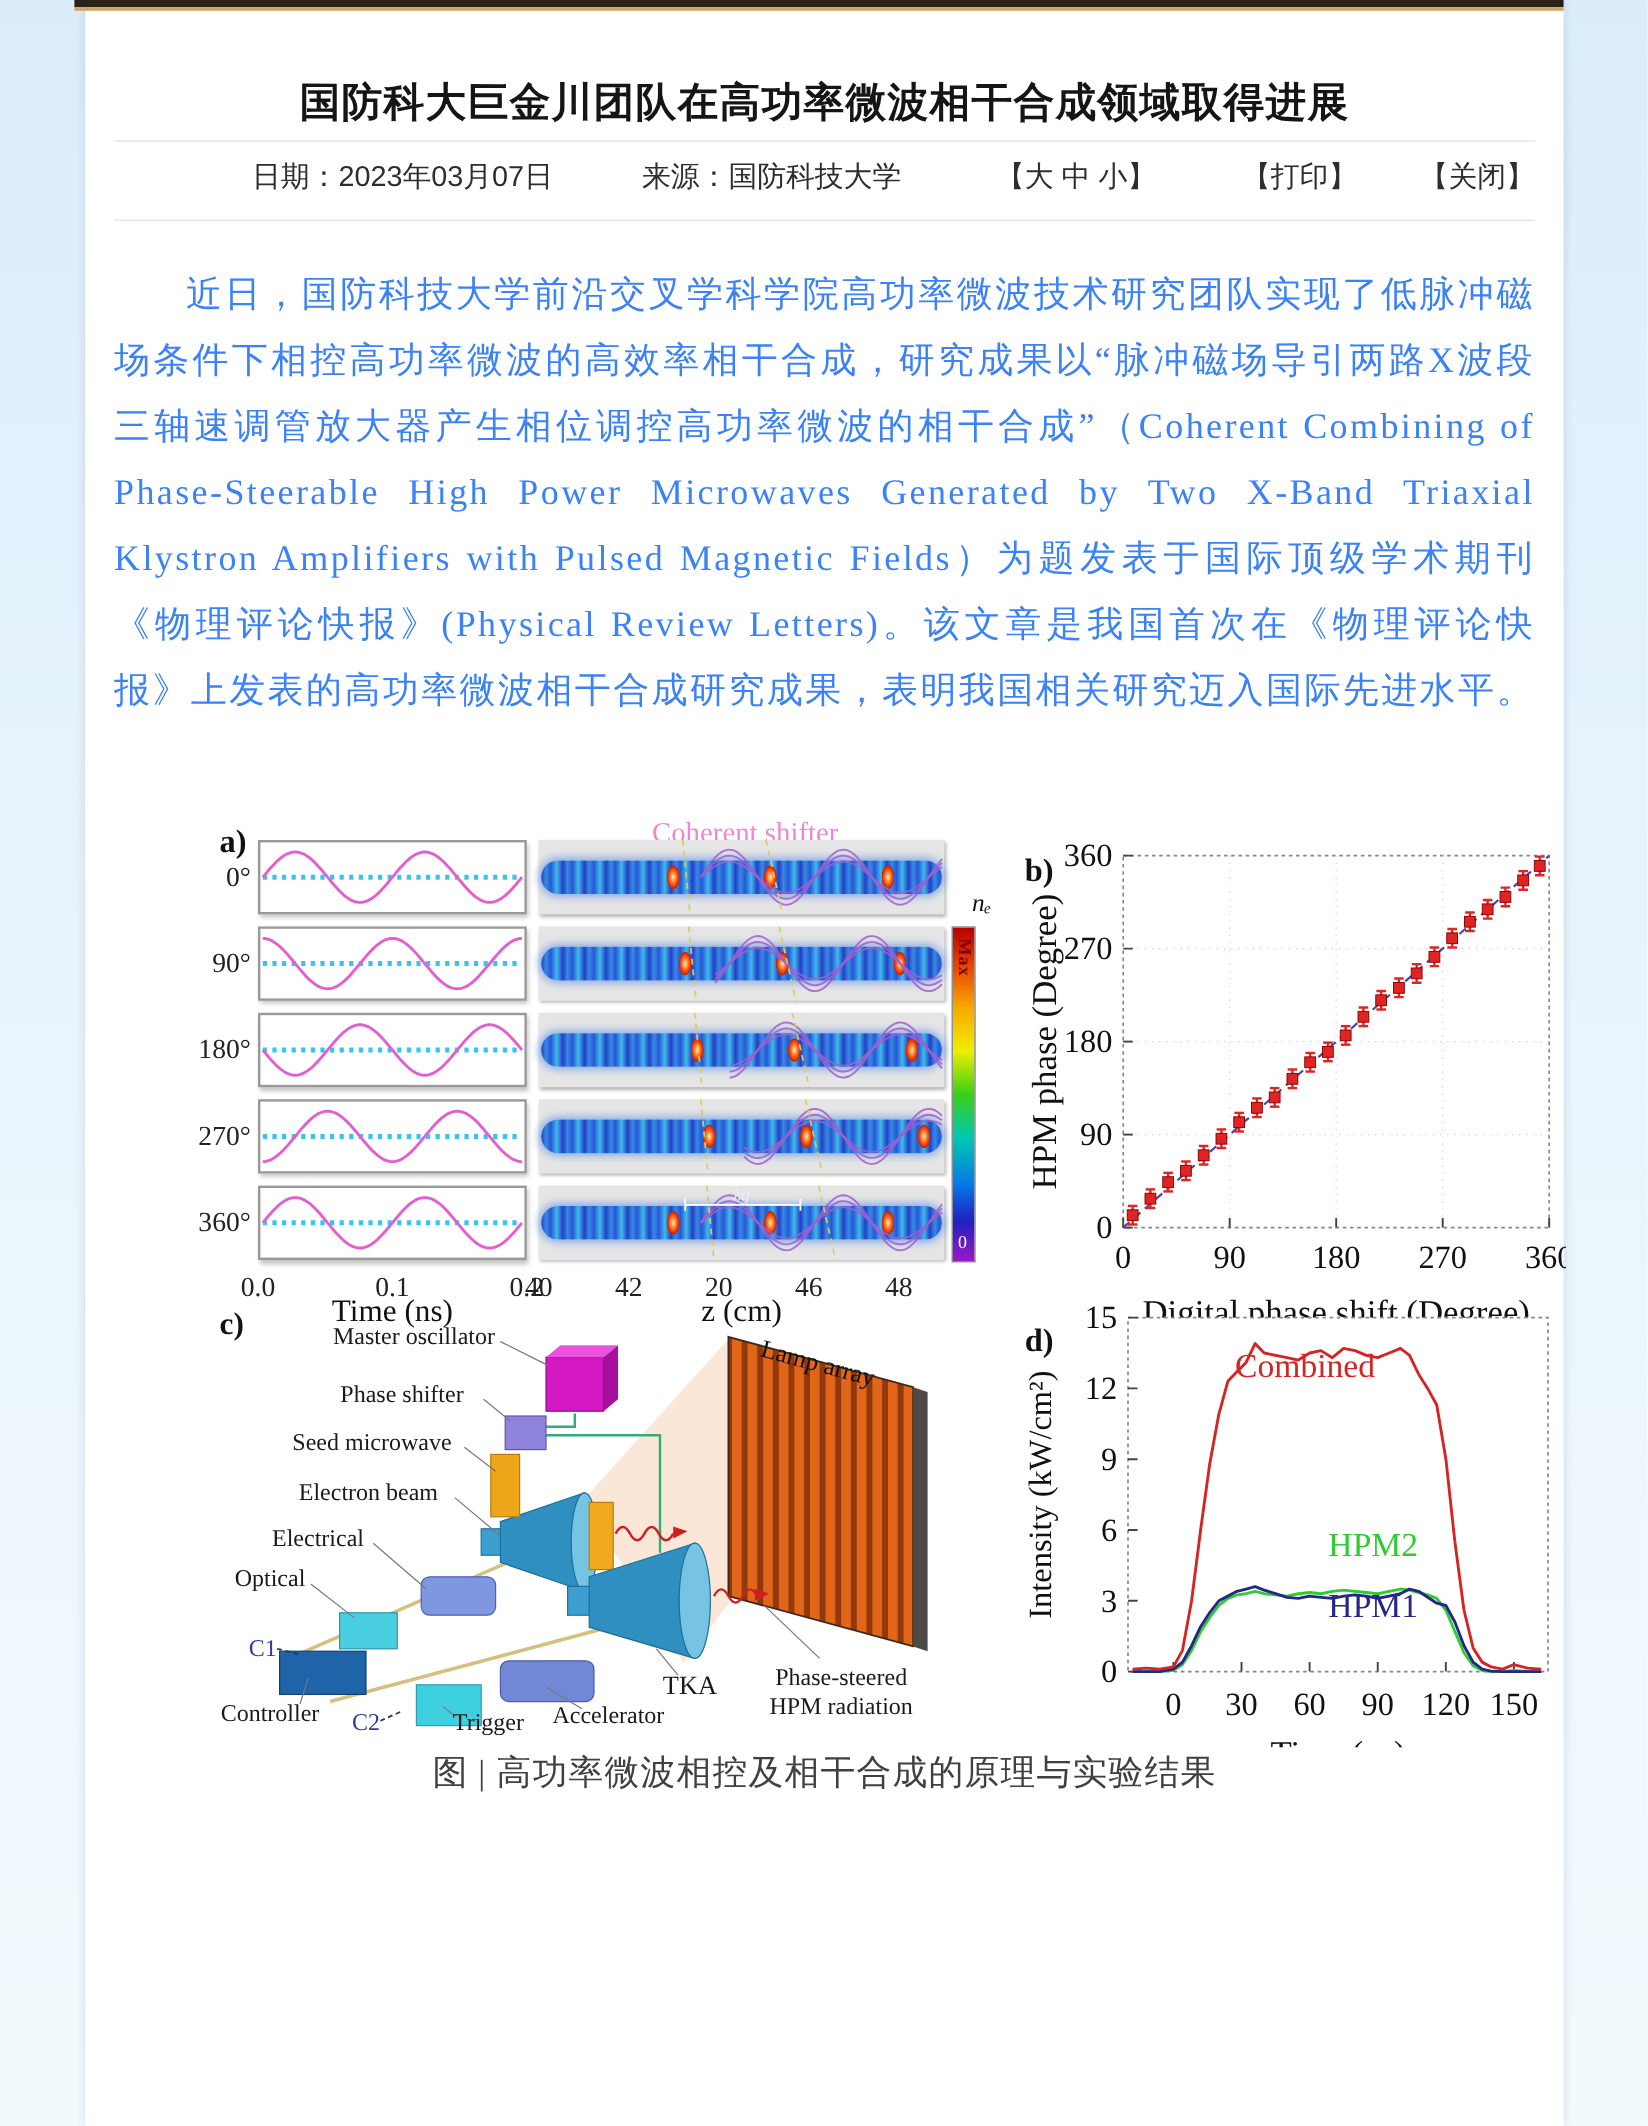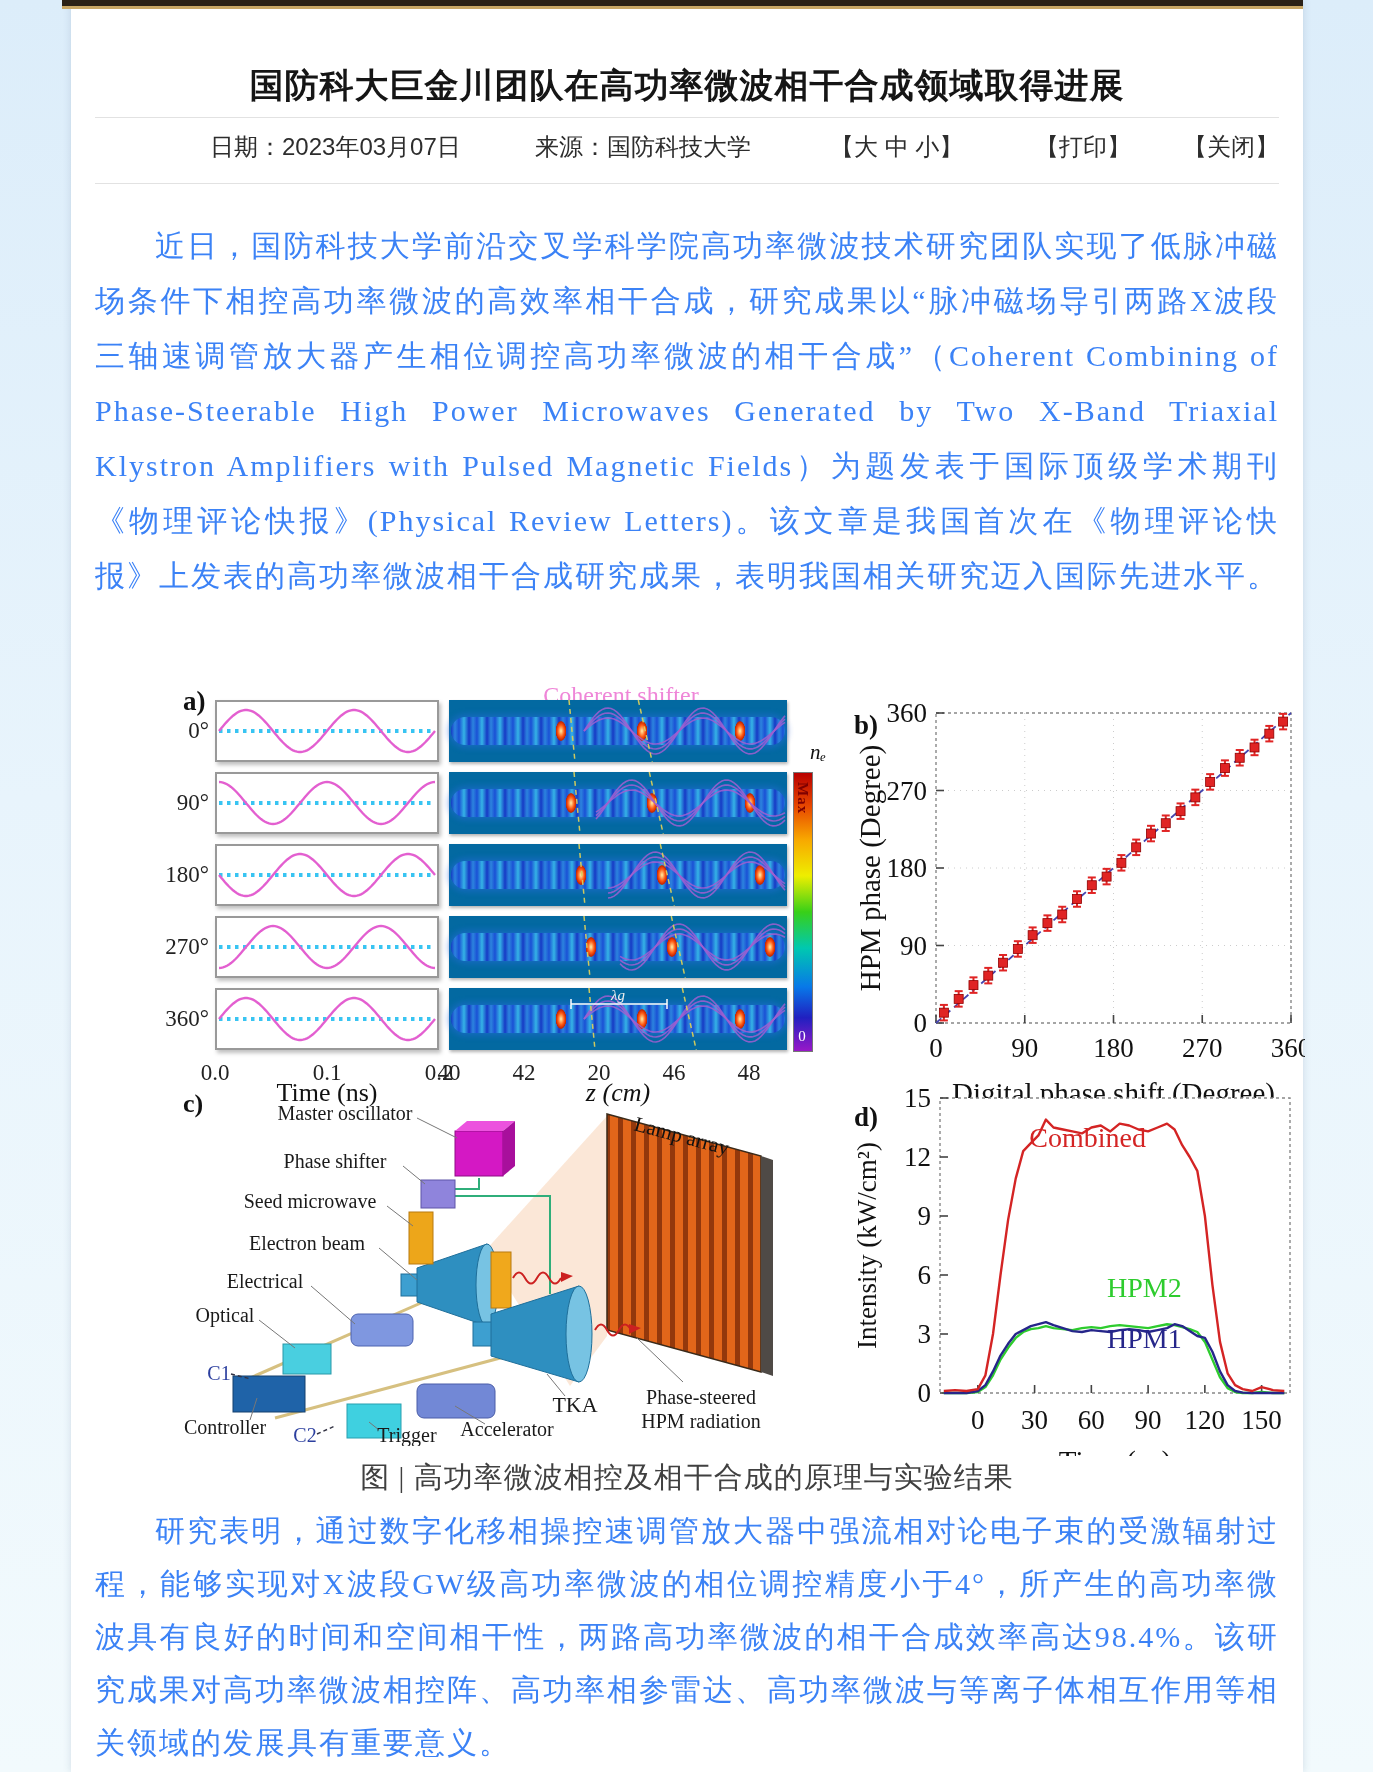--- a/index.html
+++ b/index.html
@@ -27,21 +27,21 @@
   }
   .body-text{
     left:24px;width:1184px;margin:0;text-align:justify;
     font-size:30px;line-height:55px;letter-spacing:2px;color:#3b82f6;
     text-indent:2em;
   }
   .fig-label{font-size:27px;font-weight:bold;color:#111;}
   .coherent{color:#ef86d8;font-size:24px;text-align:center;}
   .pa-deg{font-size:23px;color:#222;text-align:right;}
   .pa-wave{background:#fff;border:2px solid #999;box-shadow:2px 3px 4px rgba(0,0,0,.25);box-sizing:border-box;}
-  .pa-sim{background:#0369a1;box-shadow:1px 2px 3px rgba(0,0,0,.3);}
+  .pa-sim{background:#e5e5e5;box-shadow:1px 2px 3px rgba(0,0,0,.3);}
   .pa-beam{
     position:absolute;left:2px;right:2px;top:17px;height:28px;border-radius:14px;
     background:repeating-linear-gradient(90deg,#1838c8 0px,#2f86e2 4px,#1c50d8 8px,#38b8ea 13px,#1838c8 18px);
     box-shadow:0 0 7px 2px rgba(45,110,230,.55);opacity:.95;
   }
   .pa-hot{
     position:absolute;top:18px;width:14px;height:26px;border-radius:50%;
     background:radial-gradient(closest-side,#fff2a8,#ff5a14 45%,#c42400 72%,rgba(0,0,0,0) 78%);
   }
   .pa-tick{font-size:23px;color:#222;transform:translateX(-50%);white-space:nowrap;margin-top:12px;}
@@ -192,21 +192,21 @@
     <div id="panel-a-axes" class="abs" style="left: 0px; top: 0px;">
         <div class="abs pa-tick" style="left: 144px; top: 1048px;">0.0</div>
         <div class="abs pa-tick" style="left: 256px; top: 1048px;">0.1</div>
         <div class="abs pa-tick" style="left: 368px; top: 1048px;">0.2</div>
         <div class="abs pa-tick" style="left: 378px; top: 1048px;">40</div>
         <div class="abs pa-tick" style="left: 453px; top: 1048px;">42</div>
         <div class="abs pa-tick" style="left: 528px; top: 1048px;">20</div>
         <div class="abs pa-tick" style="left: 603px; top: 1048px;">46</div>
         <div class="abs pa-tick" style="left: 678px; top: 1048px;">48</div>
         <div class="abs pa-axis" style="left: 256px; top: 1078px;">Time (ns)</div>
-        <div class="abs pa-axis" style="left: 547px; top: 1078px; font-style: italic;">z (cm)</div>
+        <div class="abs pa-axis" style="left: 547px; top: 1078px; ">z (cm)</div>
       </div>
 
     <svg id="chart-b" class="abs" style="left:779px;top:688px;" width="455" height="420" viewBox="0 0 455 420">
         <rect x="86" y="25" width="355" height="310" fill="#fff" stroke="#888" stroke-width="1.4" stroke-dasharray="3 3"></rect>
         <line x1="86" y1="335" x2="86" y2="327" stroke="#444" stroke-width="1.6"></line>
         <text x="86" y="369" font-size="27" text-anchor="middle" fill="#111">0</text>
         <line x1="174.75" y1="25" x2="174.75" y2="335" stroke="#ccc" stroke-width="1" stroke-dasharray="1 5"></line>
         <line x1="174.75" y1="335" x2="174.75" y2="327" stroke="#444" stroke-width="1.6"></line>
         <text x="174.75" y="369" font-size="27" text-anchor="middle" fill="#111">90</text>
         <line x1="263.5" y1="25" x2="263.5" y2="335" stroke="#ccc" stroke-width="1" stroke-dasharray="1 5"></line>
@@ -447,14 +447,13 @@
         <text x="294.3243243243243" y="210.63333333333333" font-size="28" text-anchor="middle" fill="#2ecc2e">HPM2</text>
         <text x="294.3243243243243" y="261.76666666666665" font-size="28" text-anchor="middle" fill="#26268a">HPM1</text>
         <text x="265" y="385" font-size="29" text-anchor="middle" fill="#111">Time (ns)</text>
         <text x="26" y="159.5" font-size="27" text-anchor="middle" fill="#111" transform="rotate(-90 26 159.5)">Intensity (kW/cm²)</text>
         <text x="4" y="40" font-size="27" font-weight="bold" fill="#111">d)</text>
       </svg>
   </div>
 
   <p class="abs figure-caption">图 | 高功率微波相控及相干合成的原理与实验结果</p>
 
-  <p class="abs body-text" style="top:1504px;line-height:53px;">研究表明，通过数字化移相操控速调管放大器中强流相对论电子束的受激辐射过程，能够实现对X波段GW级高功率微波的相位调控精度小于4°，所产生的高功率微波具有良好的时间和空间相干性，两路高功率微波的相干合成效率高达98.4%。该研究成果对高功率微波相控阵、高功率相参雷达、高功率微波与等离子体相互作用等相关领域的发展具有重要意义。</p>
 </div>
 
 </body></html>

